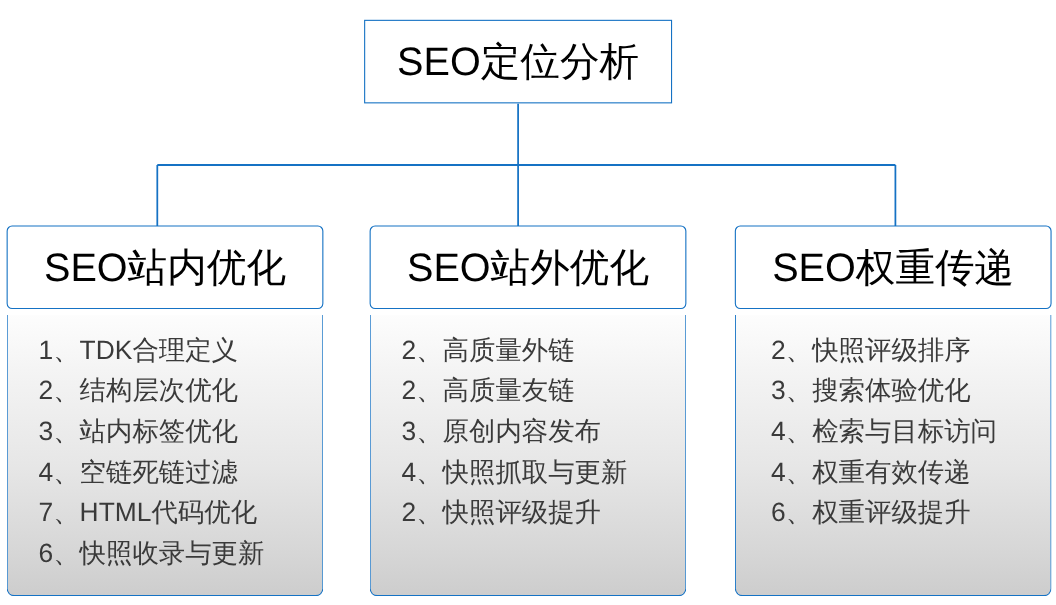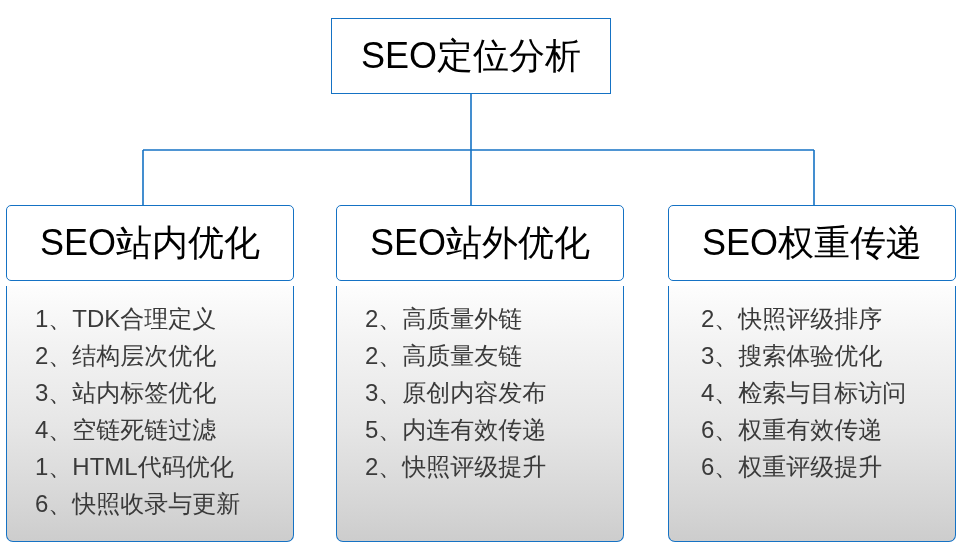--- a/index.html
+++ b/index.html
@@ -134,49 +134,49 @@
   <div class="column col-1">
     <div class="col-header">
       <span class="col-header-label">SEO站内优化</span>
     </div>
     <div class="col-body">
       <ul class="item-list">
         <li class="item">1、TDK合理定义</li>
         <li class="item">2、结构层次优化</li>
         <li class="item">3、站内标签优化</li>
         <li class="item">4、空链死链过滤</li>
-        <li class="item">1、HTML代码优化</li>
+        <li class="item">7、HTML代码优化</li>
         <li class="item">6、快照收录与更新</li>
       </ul>
     </div>
   </div>
 
   <div class="column col-2">
     <div class="col-header">
       <span class="col-header-label">SEO站外优化</span>
     </div>
     <div class="col-body">
       <ul class="item-list">
         <li class="item">2、高质量外链</li>
         <li class="item">2、高质量友链</li>
         <li class="item">3、原创内容发布</li>
-        <li class="item">5、内连有效传递</li>
+        <li class="item">4、快照抓取与更新</li>
         <li class="item">2、快照评级提升</li>
       </ul>
     </div>
   </div>
 
   <div class="column col-3">
     <div class="col-header">
       <span class="col-header-label">SEO权重传递</span>
     </div>
     <div class="col-body">
       <ul class="item-list">
         <li class="item">2、快照评级排序</li>
         <li class="item">3、搜索体验优化</li>
         <li class="item">4、检索与目标访问</li>
-        <li class="item">6、权重有效传递</li>
+        <li class="item">4、权重有效传递</li>
         <li class="item">6、权重评级提升</li>
       </ul>
     </div>
   </div>
 
 </div>
 
 </body></html>

